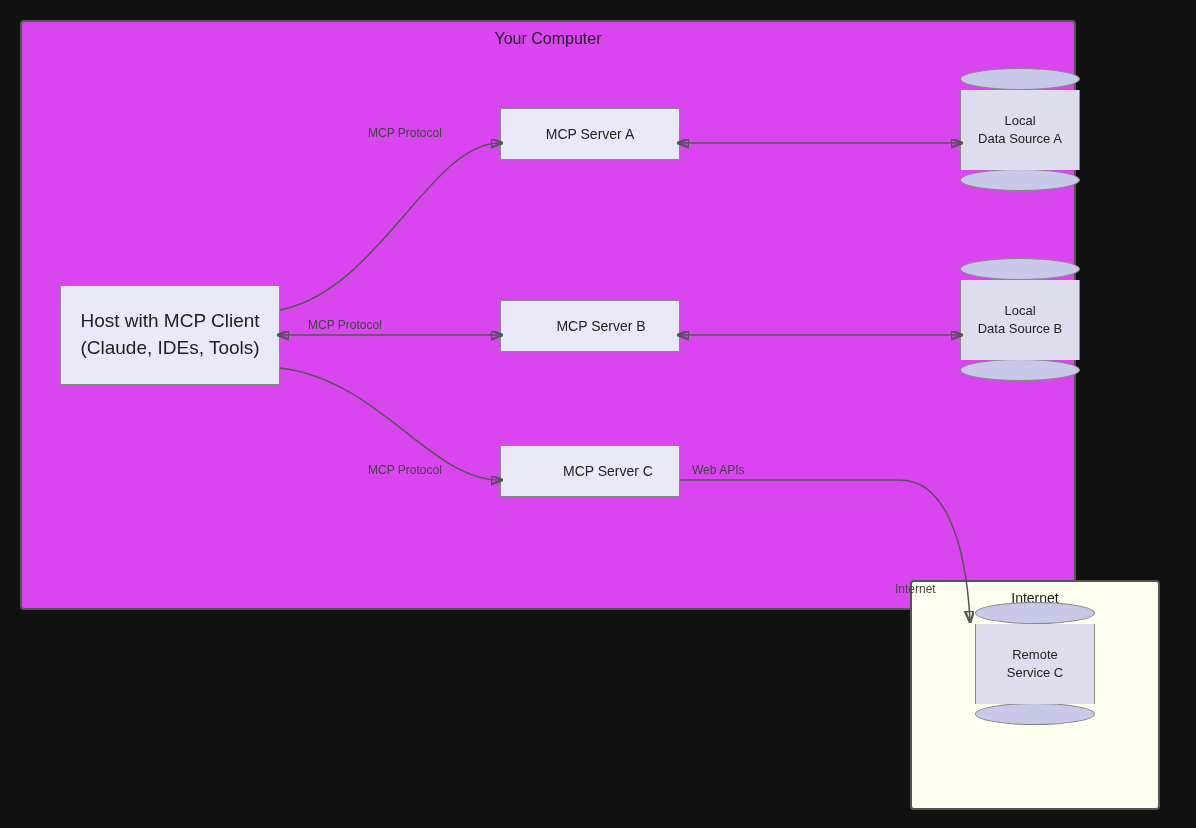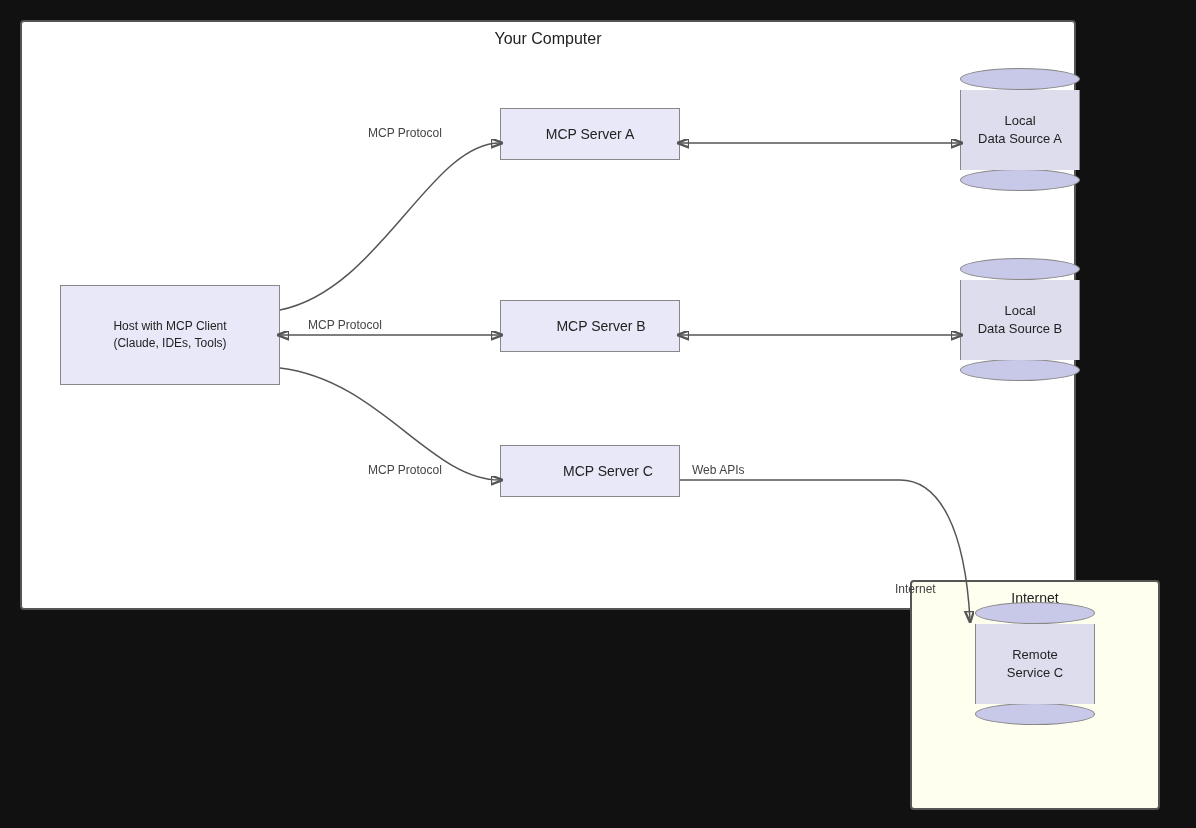--- a/index.html
+++ b/index.html
@@ -18,21 +18,21 @@
       width: 1196px;
       height: 828px;
     }
 
     
     .your-computer {
       position: absolute;
       top: 20px; left: 20px;
       width: 1056px;
       height: 590px;
-      background: #ffffff;
+      background: #d946ef;
       border: 2px solid #555;
       border-radius: 4px;
     }
 
     .your-computer-label {
       position: absolute;
       top: 8px;
       left: 50%;
       transform: translateX(-50%);
       font-size: 16px;
@@ -45,21 +45,21 @@
       position: absolute;
       top: 285px; left: 60px;
       width: 220px;
       height: 100px;
       background: #e8e8f8;
       border: 1.5px solid #888;
       display: flex;
       align-items: center;
       justify-content: center;
       text-align: right;
-      font-size: 12px;
+      font-size: 19px;
       color: #222;
       line-height: 1.4;
     }
 
     
     .mcp-server {
       position: absolute;
       width: 180px;
       height: 52px;
       background: #e8e8f8;

